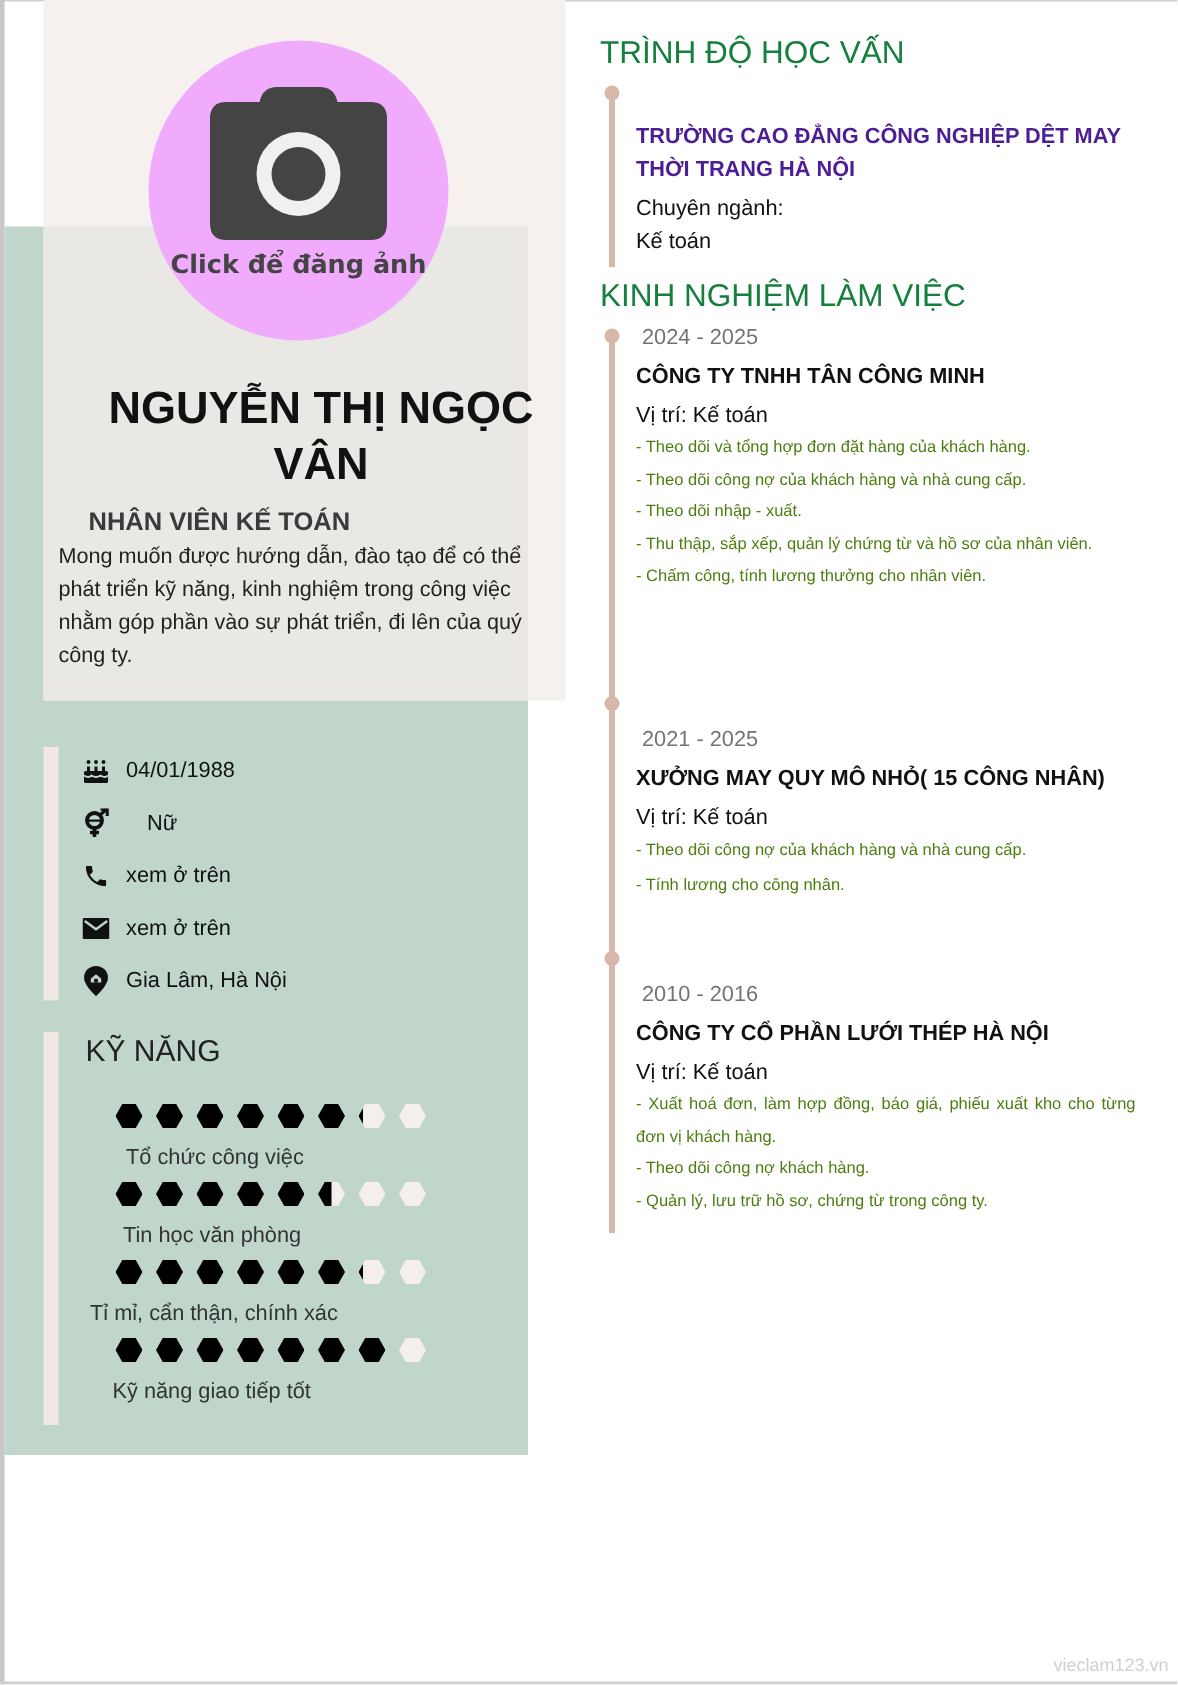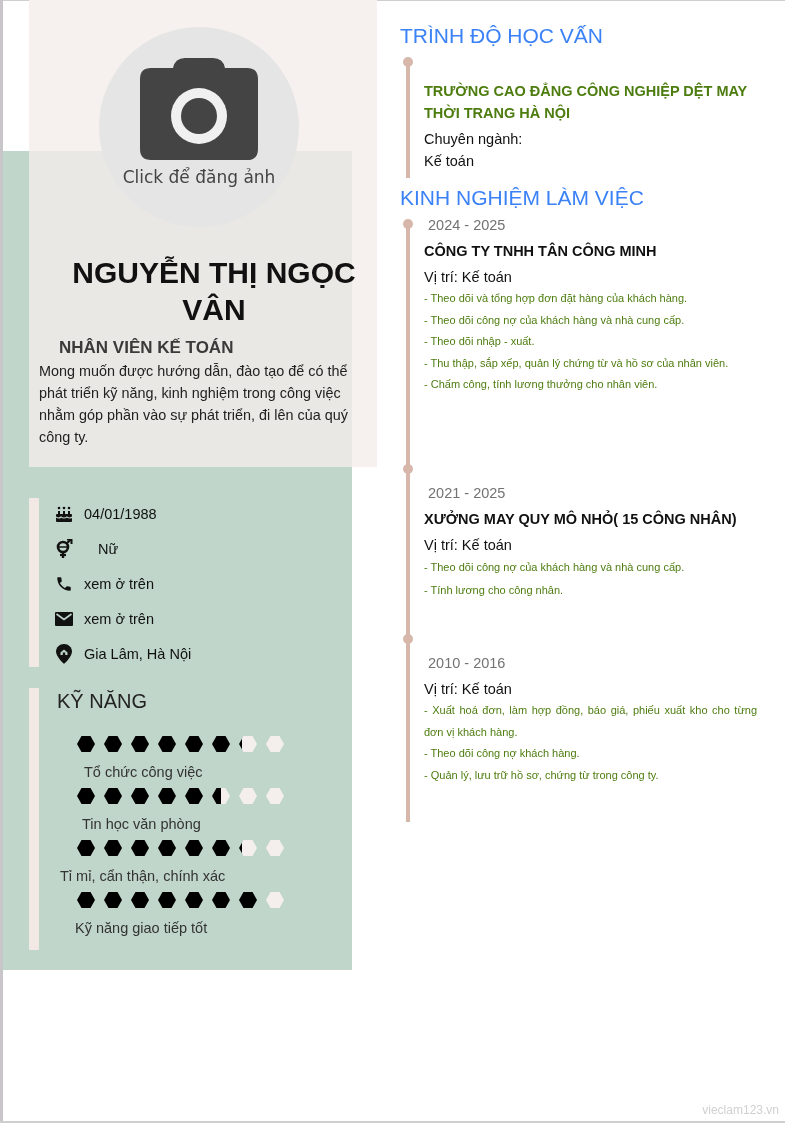--- a/index.html
+++ b/index.html
@@ -7,46 +7,46 @@
   body { position: relative; font-family: "Liberation Sans", sans-serif; color: #111; }
 
   .page-border-left { position: absolute; left: 0; top: 0; width: 3px; height: 1123px; background: #c8c6c8; }
   .page-border-top { position: absolute; left: 0; top: 0; width: 785px; height: 1px; background: #cfcfcf; }
   .page-border-bottom { position: absolute; left: 0; top: 1121px; width: 785px; height: 2px; background: #cfcfcf; }
 
   .green-col { position: absolute; left: 3px; top: 151px; width: 349px; height: 819px; background: #c0d6ca; }
   .beige-top { position: absolute; left: 29px; top: 0; width: 348px; height: 467px; background: #f6f1ee; }
   .beige-inner { position: absolute; left: 29px; top: 151px; width: 323px; height: 316px; background: #eae8e4; }
 
-  .avatar { position: absolute; left: 99px; top: 27px; width: 200px; height: 200px; border-radius: 50%; background: #e5e5e5; cursor: pointer; }
+  .avatar { position: absolute; left: 99px; top: 27px; width: 200px; height: 200px; border-radius: 50%; background: #f0abfc; cursor: pointer; font-weight: bold; }
   .avatar svg { position: absolute; left: 40px; top: 29px; }
   .avatar-label { position: absolute; left: 0; width: 200px; top: 140px; text-align: center; font-family: "DejaVu Sans", sans-serif; font-size: 17px; color: #444; }
 
   .name { position: absolute; left: 60px; top: 254px; width: 308px; text-align: center; font-family: "Liberation Sans", sans-serif; font-weight: bold; font-size: 30px; line-height: 37px; color: #111; }
   .job-title { position: absolute; left: 59px; top: 338px; font-weight: bold; font-size: 17px; color: #3a3a3a; }
   .objective { position: absolute; left: 39px; top: 360px; width: 315px; font-size: 14.4px; line-height: 22px; color: #222; }
 
   .pink-bar { position: absolute; left: 29px; width: 10px; background: #f2e8e4; }
 
   .contact-row { position: absolute; left: 54px; height: 22px; display: flex; align-items: center; }
   .contact-row .ic { width: 20px; height: 20px; display: flex; align-items: center; justify-content: center; }
   .contact-row .txt { margin-left: 10px; font-size: 14.5px; color: #111; }
 
   .skills-title { position: absolute; left: 57px; top: 690px; font-size: 20px; font-weight: 500; color: #222; }
   .hexrow { position: absolute; left: 77px; height: 18px; display: flex; }
   .hex { width: 18px; height: 16px; margin-right: 9px; clip-path: polygon(25% 0, 75% 0, 100% 50%, 75% 100%, 25% 100%, 0 50%); background: #f4efec; position: relative; overflow: hidden; }
   .hex.full { background: #000; }
   .hex .half { position: absolute; left: 0; top: 0; height: 100%; background: #000; }
   .skill-label { position: absolute; font-size: 14.5px; color: #333; }
 
-  .sec-title { position: absolute; left: 400px; font-size: 21px; color: #3b82f6; font-weight: 500; }
+  .sec-title { position: absolute; left: 400px; font-size: 21px; color: #15803d; font-weight: 500; }
   .tl-line { position: absolute; left: 406px; width: 4px; background: #d6b7aa; }
   .tl-dot { position: absolute; left: 403px; width: 10px; height: 10px; border-radius: 50%; background: #d6b7aa; }
 
-  .edu-school { position: absolute; left: 424px; top: 80px; width: 340px; font-weight: bold; font-size: 14.5px; line-height: 22px; color: #4d7c0f; }
+  .edu-school { position: absolute; left: 424px; top: 80px; width: 340px; font-weight: bold; font-size: 14.5px; line-height: 22px; color: #4c1d95; }
   .edu-major { position: absolute; left: 424px; top: 128px; font-size: 14.5px; line-height: 22px; color: #111; }
 
   .job { position: absolute; left: 424px; width: 333px; }
   .job .period { font-size: 14.5px; color: #737373; margin-left: 4px; }
   .job .company { font-weight: bold; font-size: 14.5px; margin-top: 10px; color: #111; }
   .job .position { font-size: 14.5px; margin-top: 7px; line-height: 22px; color: #111; }
   .job .duty { font-size: 11px; line-height: 21.5px; text-align: justify; color: #4d7c0f; }
   .job.loose .duty { line-height: 23px; }
 
   .watermark { position: absolute; right: 6px; top: 1103px; font-size: 12px; color: #d0d0d0; }
@@ -219,19 +219,20 @@
 <div class="job loose" style="top:485px;">
   <div class="period">2021 - 2025</div>
   <div class="company">XƯỞNG MAY QUY MÔ NHỎ( 15 CÔNG NHÂN)</div>
   <div class="position">Vị trí: Kế toán</div>
   <div class="duty">- Theo dõi công nợ của khách hàng và nhà cung cấp.</div>
   <div class="duty">- Tính lương cho công nhân.</div>
 </div>
 
 <div class="job" style="top:655px;">
   <div class="period">2010 - 2016</div>
+  <div class="company">CÔNG TY CỔ PHẦN LƯỚI THÉP HÀ NỘI</div>
   <div class="position">Vị trí: Kế toán</div>
   <div class="duty">- Xuất hoá đơn, làm hợp đồng, báo giá, phiếu xuất kho cho từng đơn vị khách hàng.</div>
   <div class="duty">- Theo dõi công nợ khách hàng.</div>
   <div class="duty">- Quản lý, lưu trữ hồ sơ, chứng từ trong công ty.</div>
 </div>
 
 <div class="watermark">vieclam123.vn</div>
 
 </body></html>

